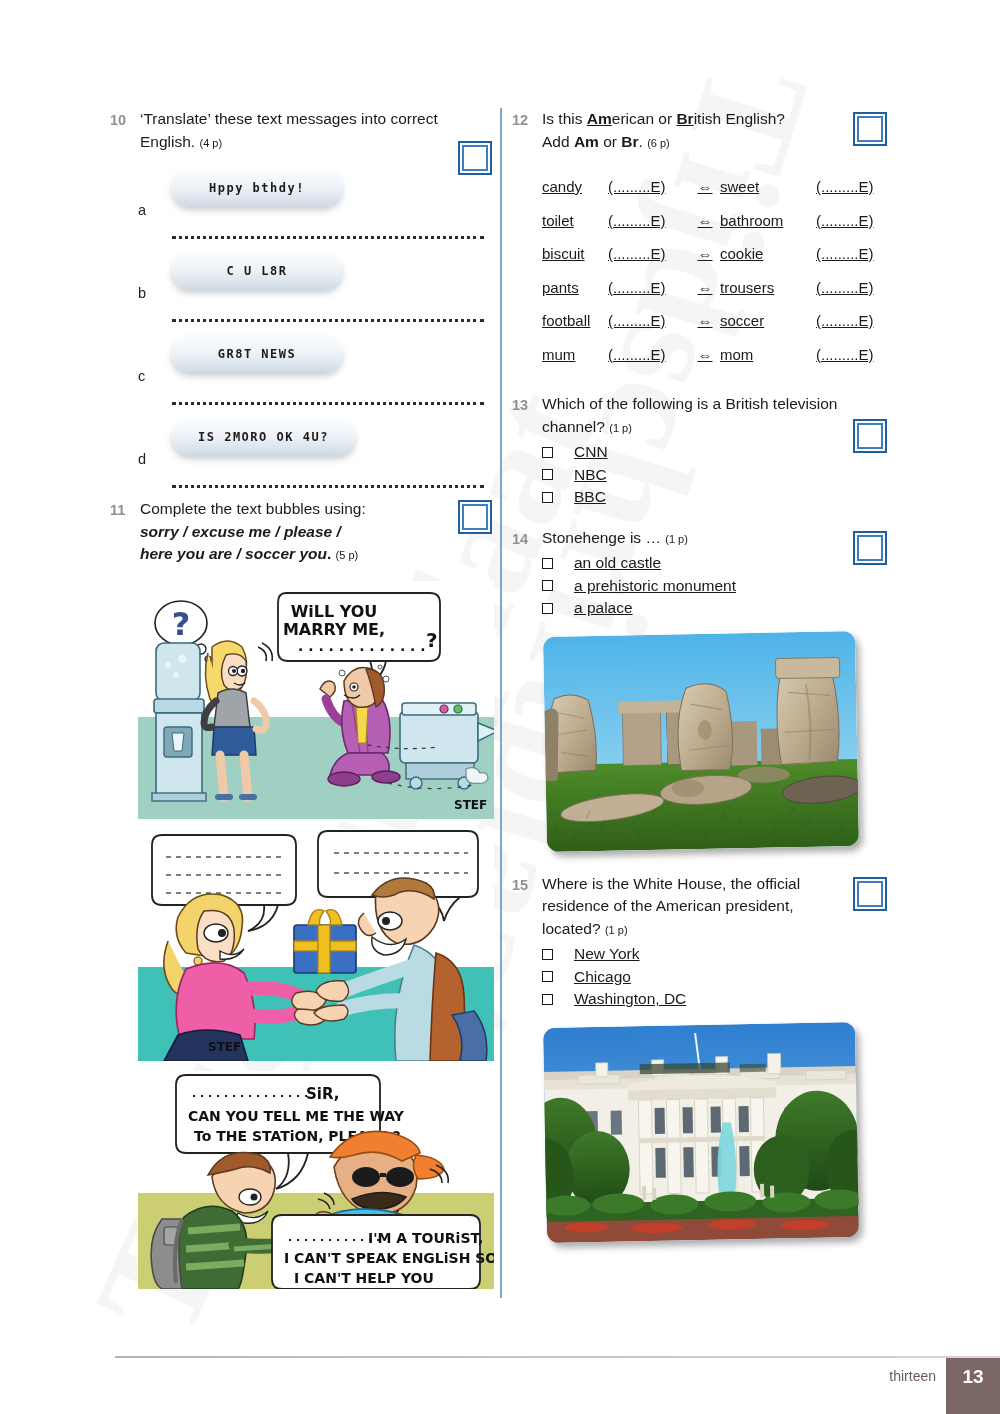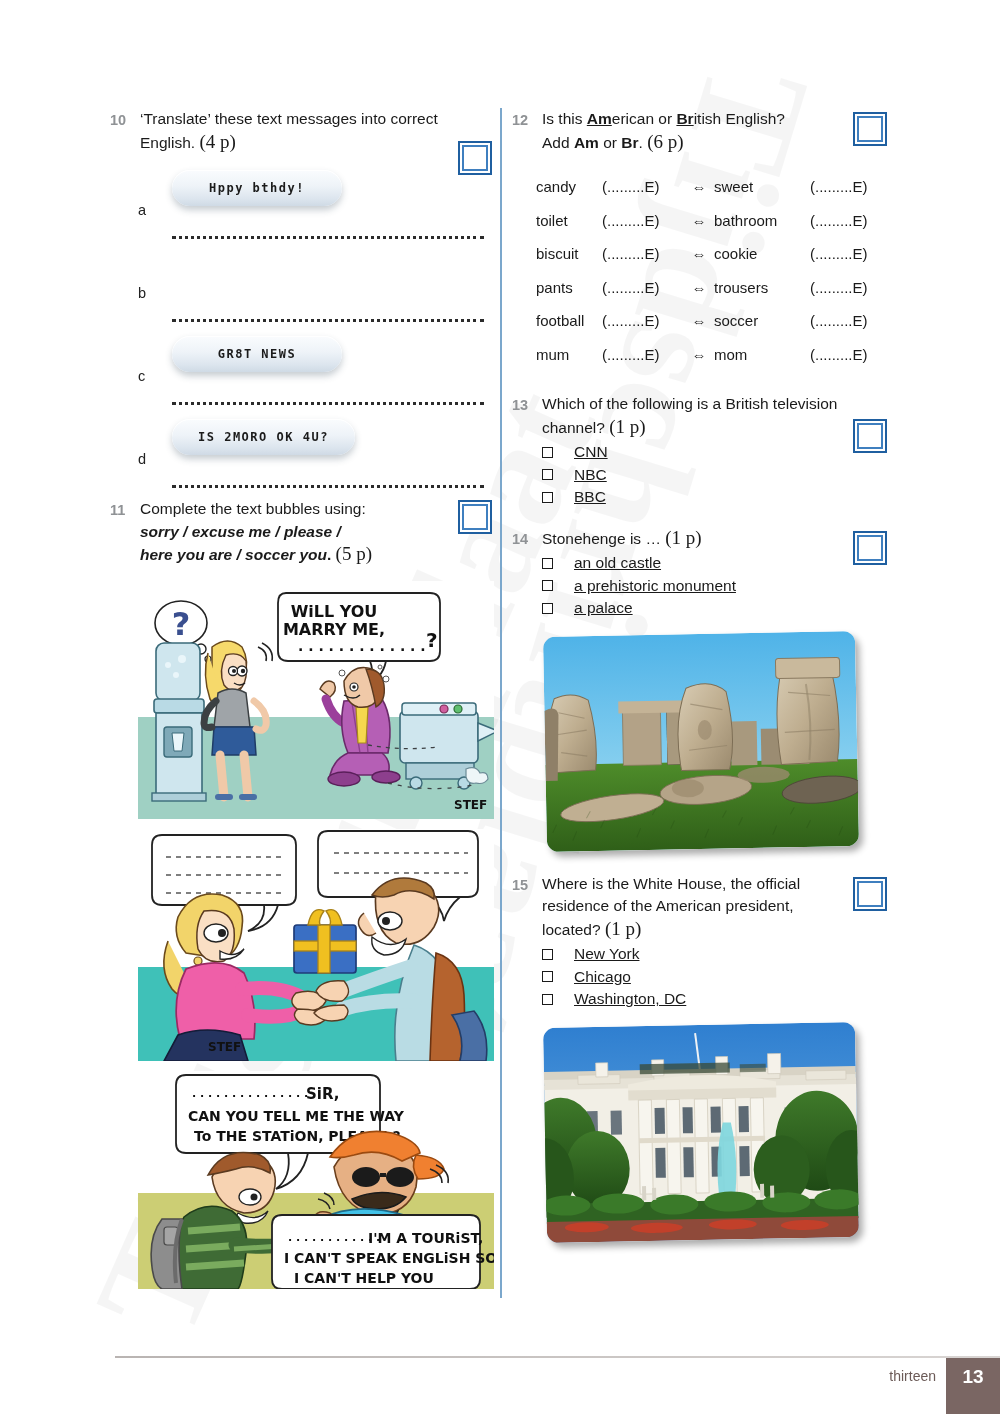--- a/index.html
+++ b/index.html
@@ -46,21 +46,21 @@
   .q-head { display:flex; align-items:flex-start; }
   .q-num {
     width:30px; flex:0 0 30px;
     font-size:14.5px; font-weight:700; color:#8f9295;
     line-height:22.5px; padding-top:1px;
   }
   .q-body { flex:1 1 auto; font-size:15.5px; line-height:22.5px; }
   .q-body b { font-weight:700; }
   .q-body .u { text-decoration:underline; font-weight:700; }
   .q-body i { font-style:italic; font-weight:700; }
-  .pts { font-size:19px;font-family:Liberation Serif, serif; }
+  .pts { font-size:11px; }
 
   
   .score-box {
     position:absolute; width:34px; height:34px;
     border:2px solid #1f5fa0;
     box-shadow: inset 0 0 0 2px #ffffff, inset 0 0 0 4px #3f7fbf;
     background:#ffffff;
   }
 
   
@@ -86,21 +86,21 @@
     margin:8px 0 10px 62px;
     border-bottom:3px dotted #2b2b2b;
     width:312px; height:0;
   }
 
   
   .cartoon { position:relative; margin:0 0 0 28px; }
   .cartoon svg { display:block; }
 
   
-  .amtable { margin-top:16px; margin-left:24px; }
+  .amtable { margin-top:16px; margin-left:30px;text-decoration:underline; }
   .amrow {
     display:flex; align-items:baseline;
     font-size:15px; line-height:33.5px; white-space:nowrap;
   }
   .am-w1 { width:66px; flex:0 0 66px; }
   .am-b1 { width:82px; flex:0 0 82px; }
   .am-arw { width:30px; flex:0 0 30px; text-align:center; font-size:15px; }
   .am-w2 { width:96px; flex:0 0 96px; }
   .am-b2 { width:82px; flex:0 0 82px; }
   .dots-sm { letter-spacing:0px; }
@@ -166,20 +166,21 @@
 
       <div style="margin-top:12px;">
         <div class="sms-row">
           <div class="sms-letter">a</div>
           <div class="sms-bubble">Hppy bthdy!</div>
         </div>
         <div class="dotline"></div>
 
         <div class="sms-row">
           <div class="sms-letter">b</div>
+          <div class="sms-bubble">C U L8R</div>
         </div>
         <div class="dotline"></div>
 
         <div class="sms-row">
           <div class="sms-letter">c</div>
           <div class="sms-bubble">GR8T NEWS</div>
         </div>
         <div class="dotline"></div>
 
         <div class="sms-row">

